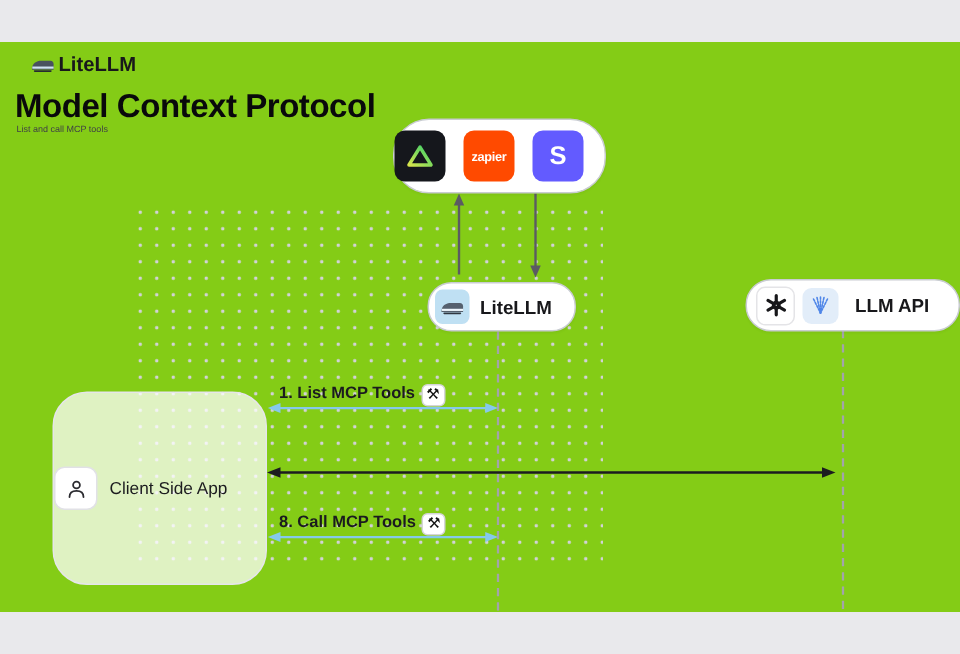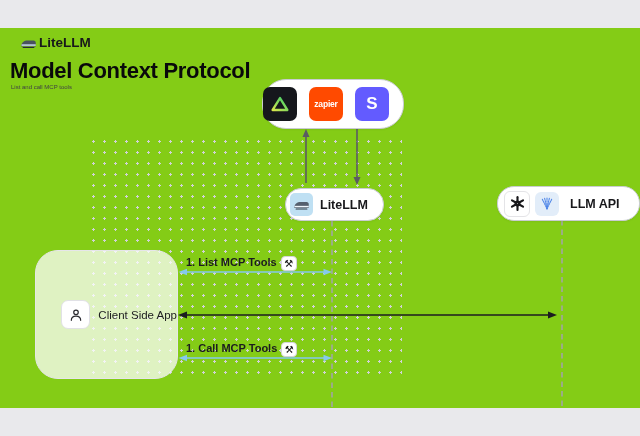--- a/index.html
+++ b/index.html
@@ -36,22 +36,22 @@
   .node-litellm{left:285px;top:160px;width:93px;height:31px;border-radius:16px;padding-left:4px;gap:7px;}
   .node-litellm .node-label{font-size:12.5px;font-weight:600;color:#18181b;}
   .litellm-ic{width:23px;height:23px;border-radius:5px;background:#bfe0f3;display:flex;align-items:center;justify-content:center;}
   .node-llmapi{left:497px;top:158px;width:135px;height:33px;border-radius:17px;padding-left:6px;gap:5px;}
   .node-llmapi .node-label{font-size:12.5px;font-weight:600;color:#18181b;margin-left:6px;}
   .prov-ic{width:24px;height:24px;border-radius:6px;display:flex;align-items:center;justify-content:center;}
   .prov-openai{background:#fff;border:1px solid #e4e4e7;}
   .prov-blue{background:#e2edf9;}
 
   
-  .client-box{position:absolute;left:35px;top:222px;width:141px;height:127px;border-radius:23px;
-    background:rgba(255,255,255,.74);border:1px solid #e6e6ea;display:flex;align-items:center;justify-content:flex-end;gap:8px;}
+  .client-box{position:absolute;left:35px;top:233px;width:141px;height:127px;border-radius:23px;
+    background:rgba(255,255,255,.74);border:1px solid #e6e6ea;display:flex;align-items:center;justify-content:flex-start;gap:8px;}
   .client-ic{width:27px;height:27px;border-radius:7px;background:#fff;border:1px solid #e1e1e6;
     display:flex;align-items:center;justify-content:center;}
   .client-label{font-size:11.5px;font-weight:500;color:#1c1c1f;}
 
   
   .msg{position:absolute;display:flex;align-items:flex-start;gap:4px;}
   .msg-1{left:186px;top:228px;}
   .msg-2{left:186px;top:271px;}
   .msg-3{left:186px;top:314px;}
   .msg .msg-label{font-size:11px;font-weight:600;color:#1b1b1f;}
@@ -163,17 +163,17 @@
       </svg>
     </span>
     <span class="client-label">Client Side App</span>
   </div>
 
   <div class="msg msg-1">
     <span class="msg-label">1. List MCP Tools</span>
     <span class="tool-badge">⚒</span>
   </div>
   <div class="msg msg-3">
-    <span class="msg-label">1. Call MCP Tools</span>
+    <span class="msg-label">8. Call MCP Tools</span>
     <span class="tool-badge">⚒</span>
   </div>
 
 </div>
 
 </body></html>

